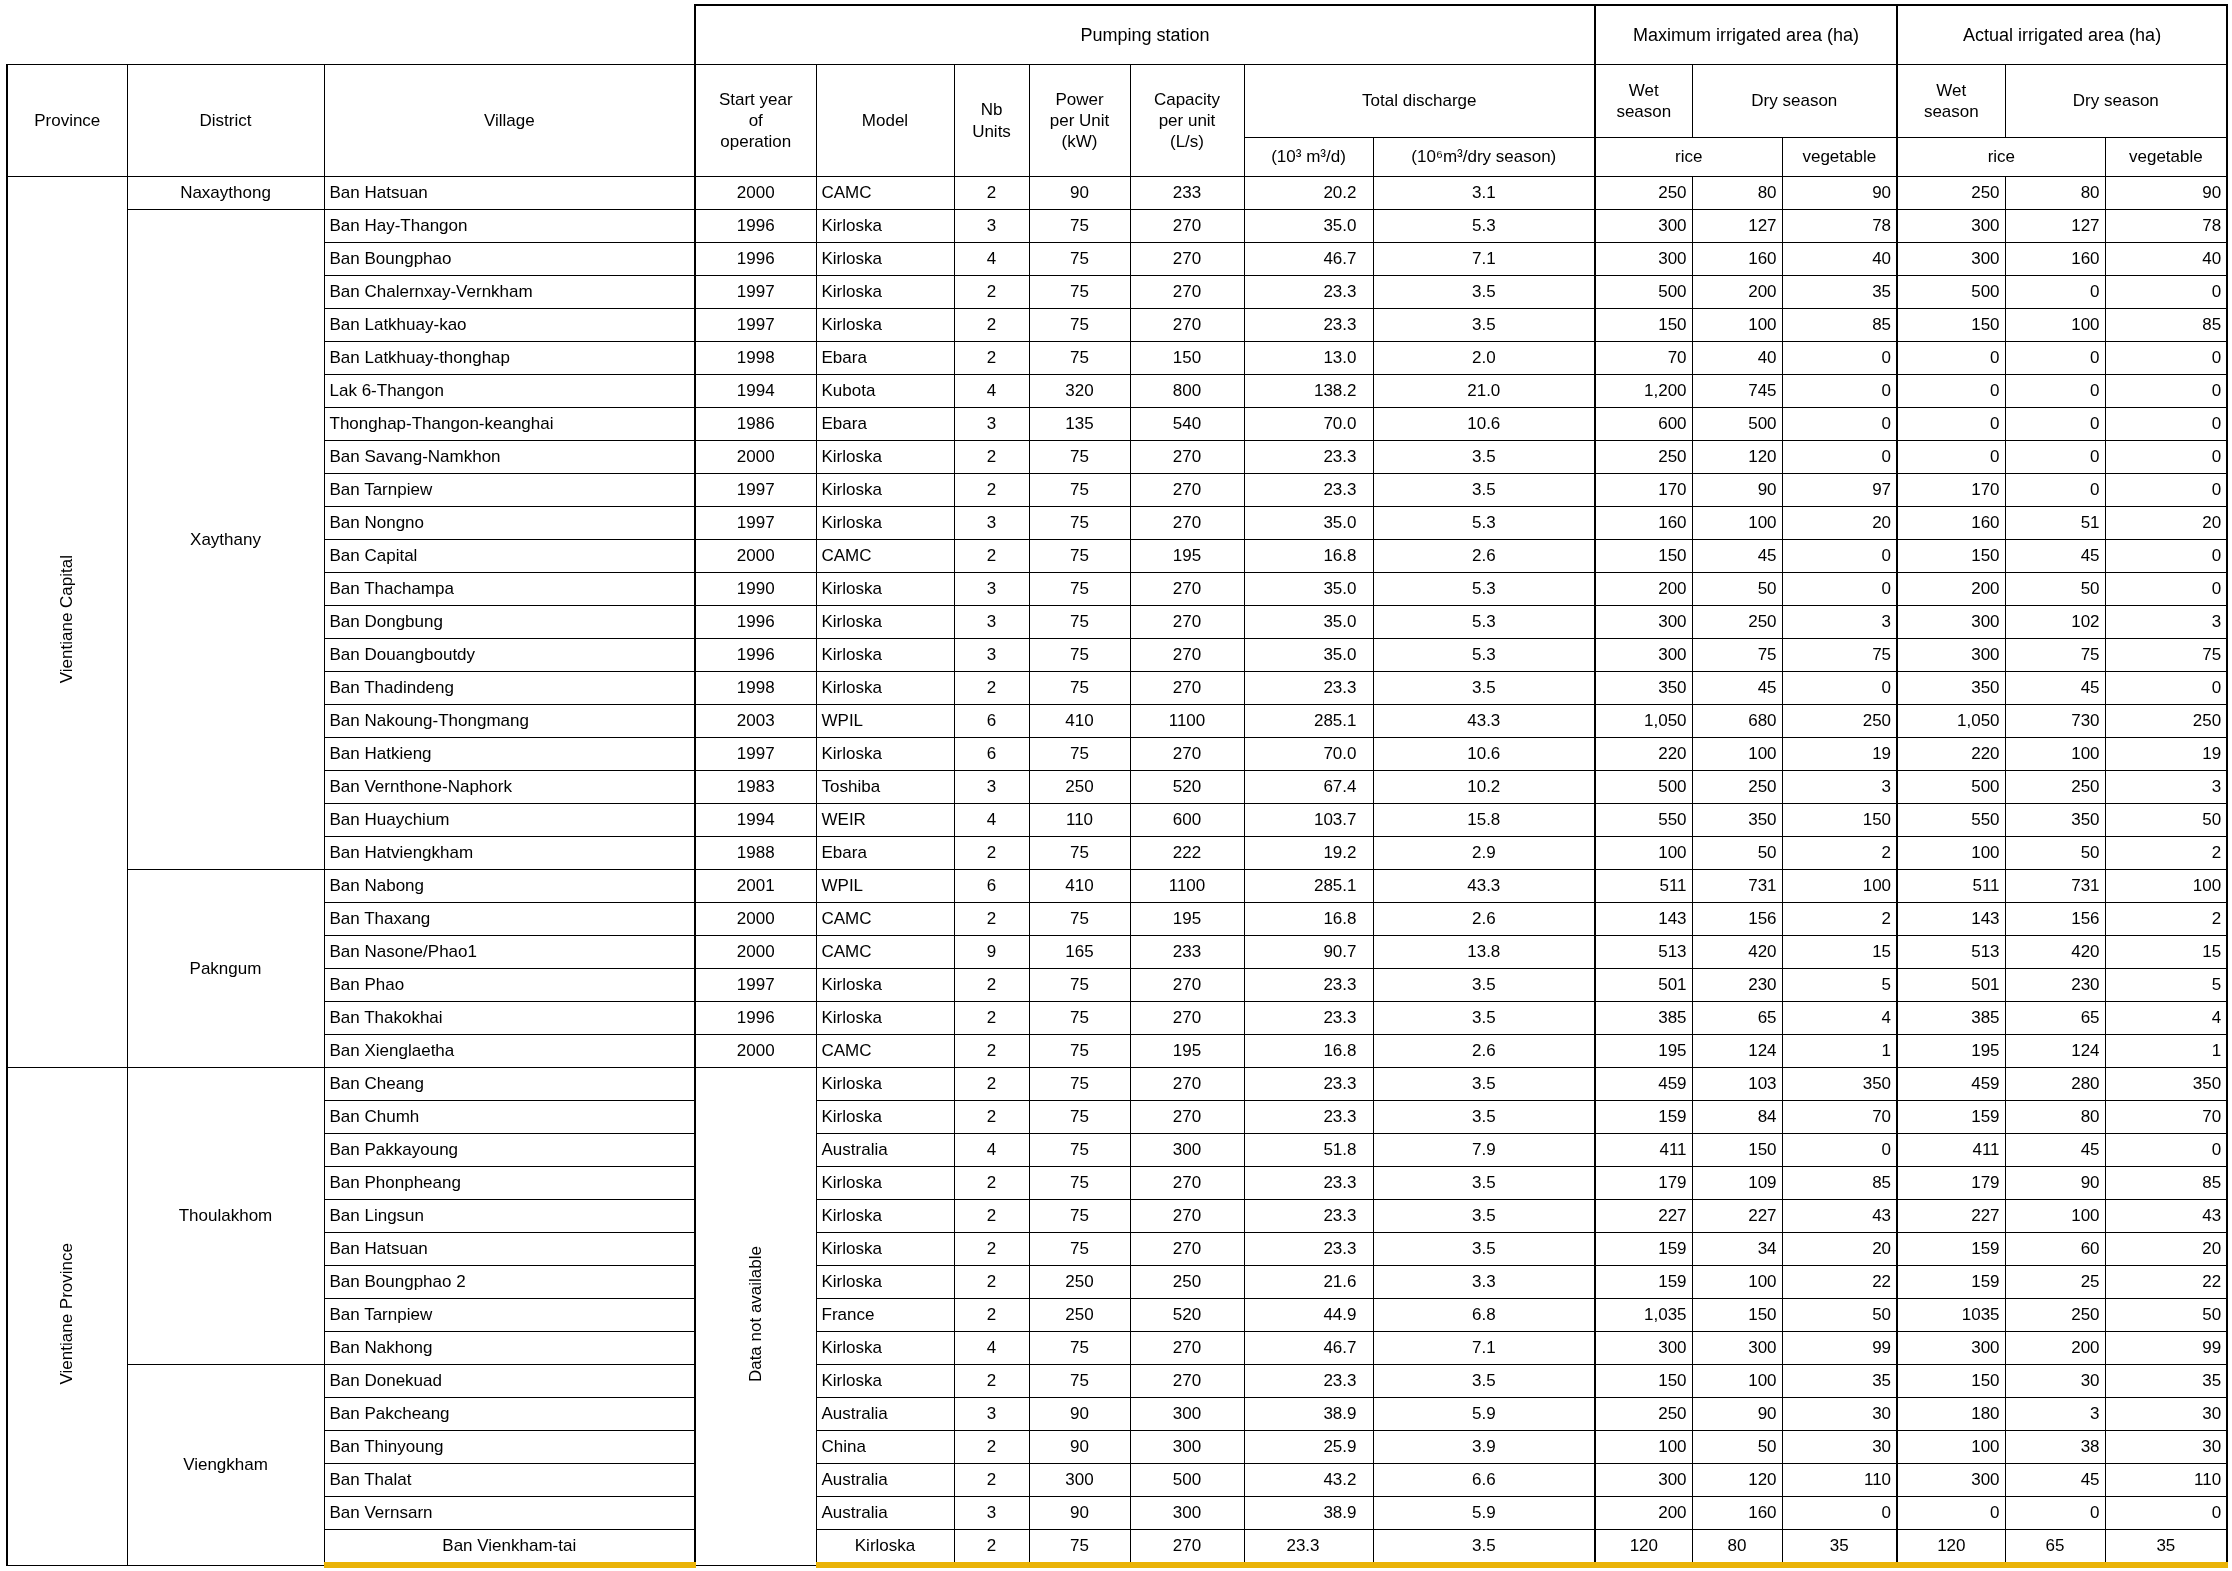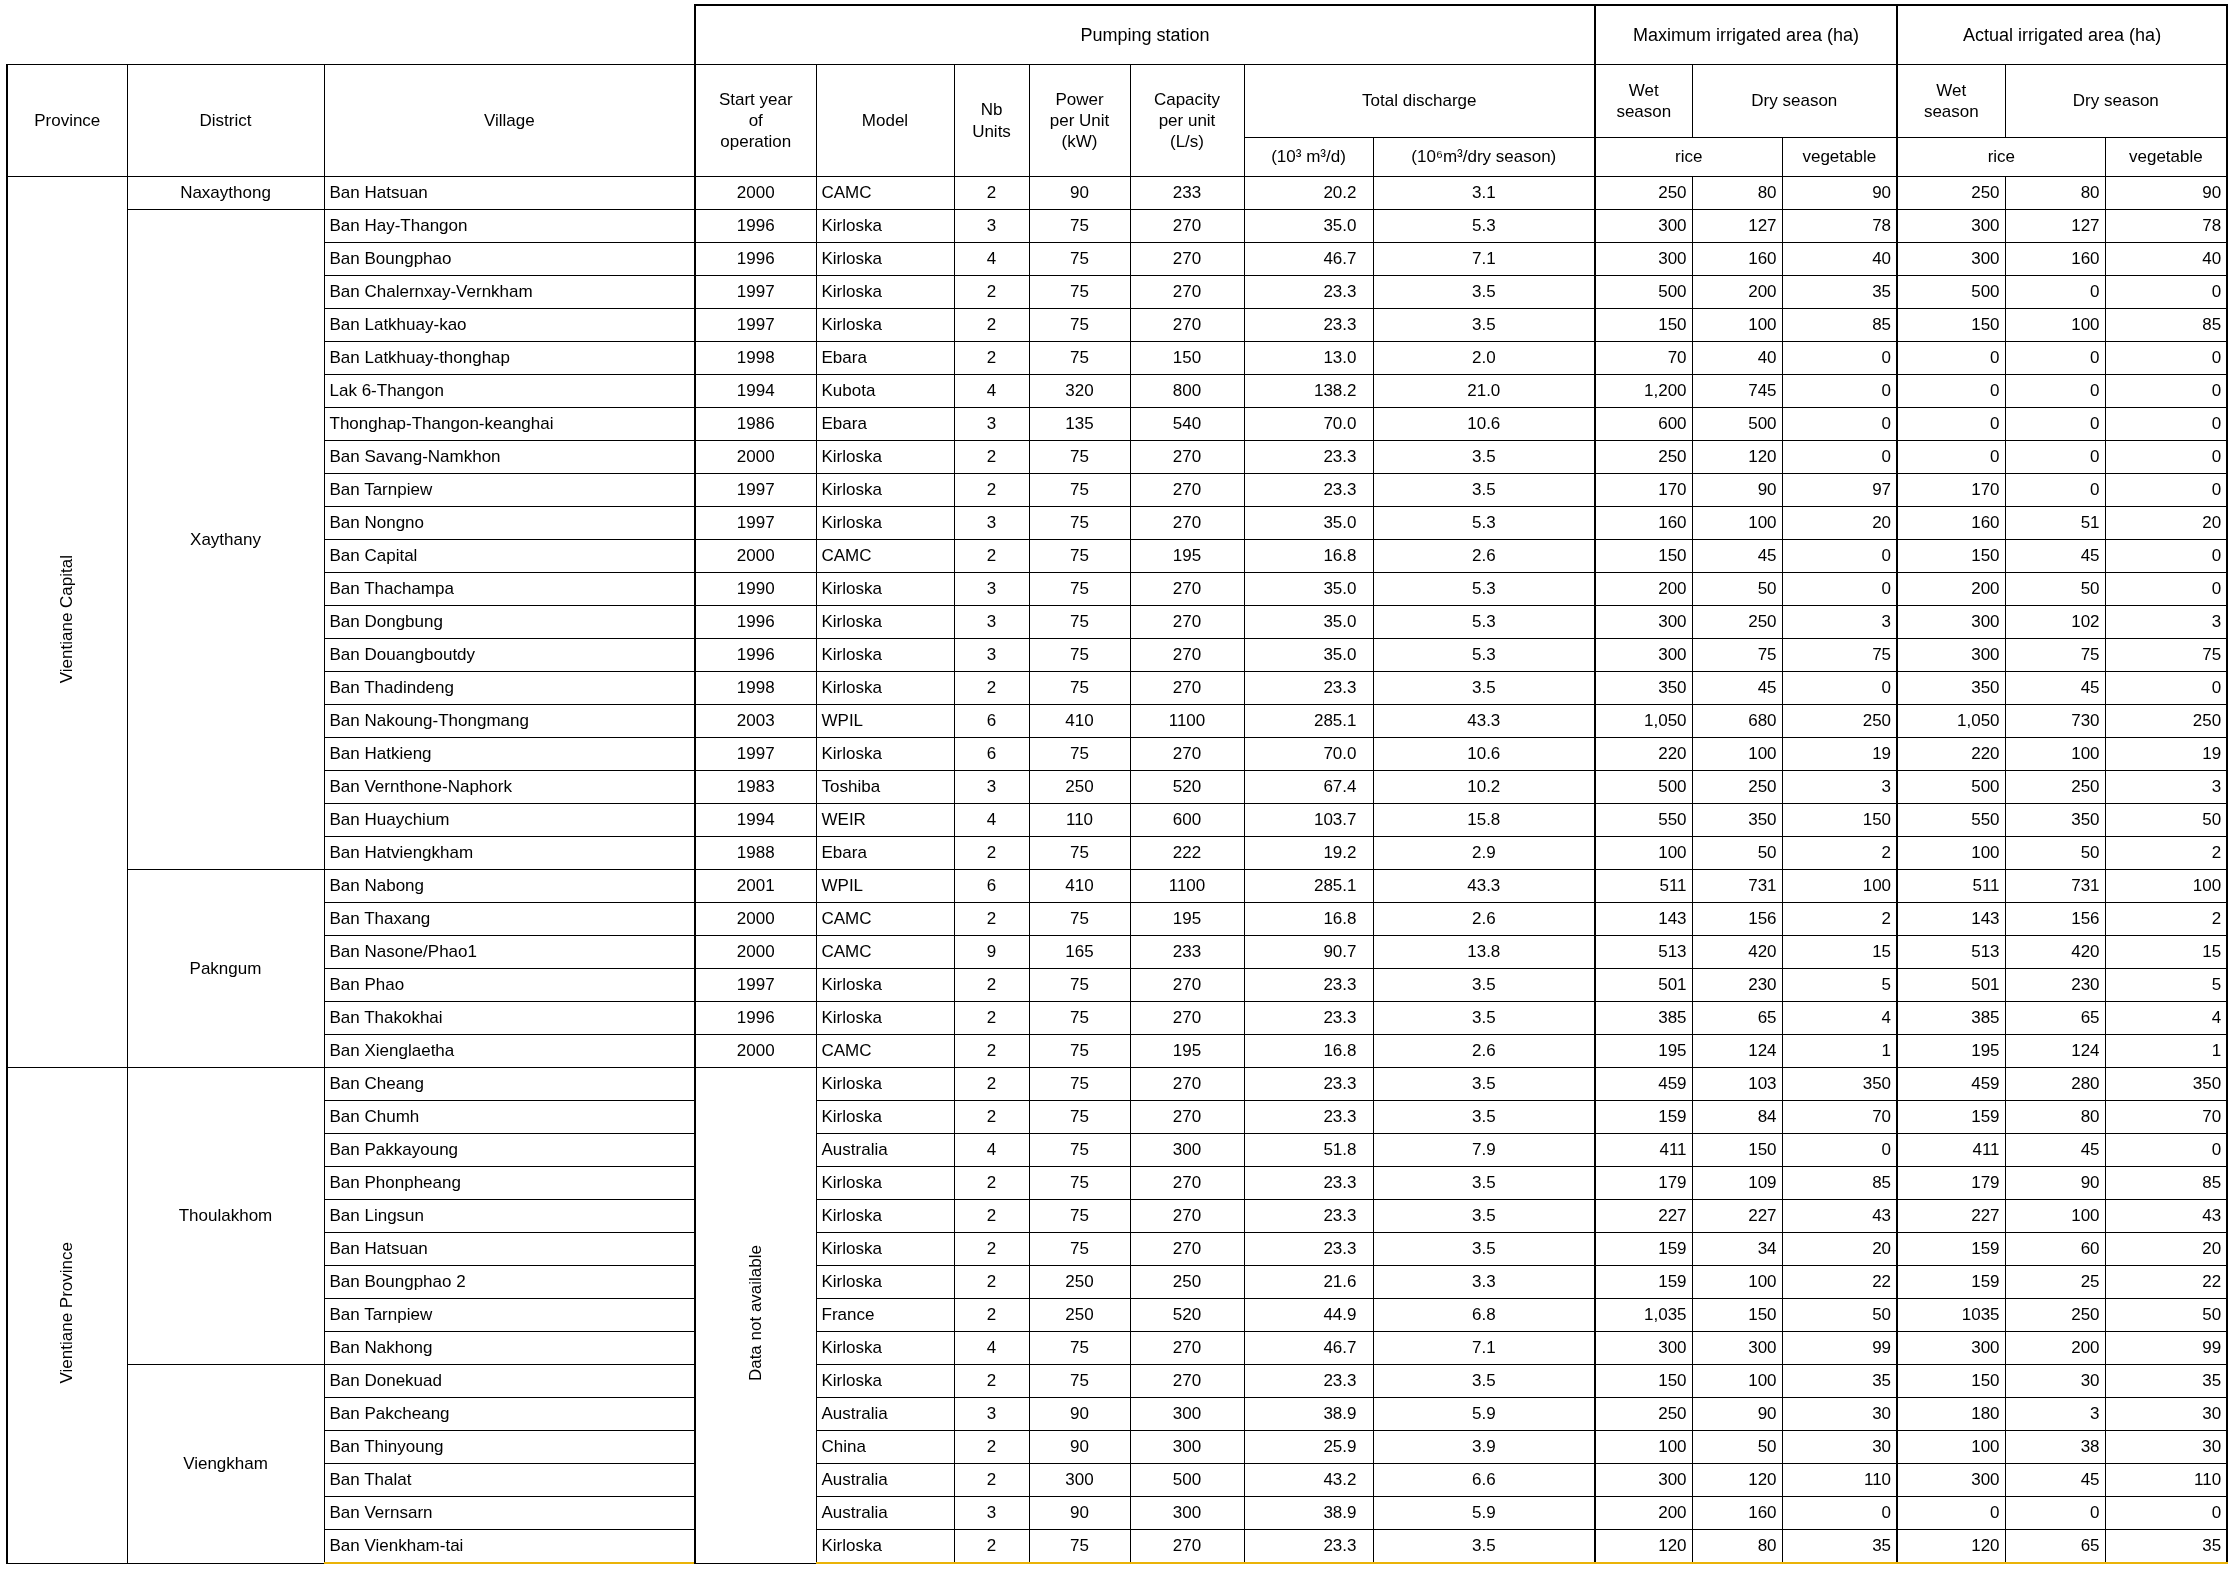--- a/index.html
+++ b/index.html
@@ -39,21 +39,21 @@
     height: 32px;
     padding: 0 5px;
   }
   tr.hdr-group td { height: 54px; font-size: 18px; }
   tr.hdr-main td  { height: 68px; }
   tr.hdr-units td { height: 34px; }
   .corner { border: none; background: transparent; }
   .bl2 { border-left: 2px solid #000000; }
   thead tr.hdr-group td:not(.corner) { border-top: 2px solid #000000; }
   td:last-child { border-right: 2px solid #000000; }
-  tbody tr:last-child td { border-bottom: 2px solid #eab308; }
+  tbody tr:last-child td { border-bottom: 6px solid #eab308; text-align: center; }
   .l { text-align: left; }
   .c { text-align: center; }
   .r { text-align: right; }
   .pr { padding-right: 16px; }
   .vertical {
     display: inline-block;
     writing-mode: vertical-rl;
     transform: rotate(180deg);
     white-space: nowrap;
     font-size: 17px;

